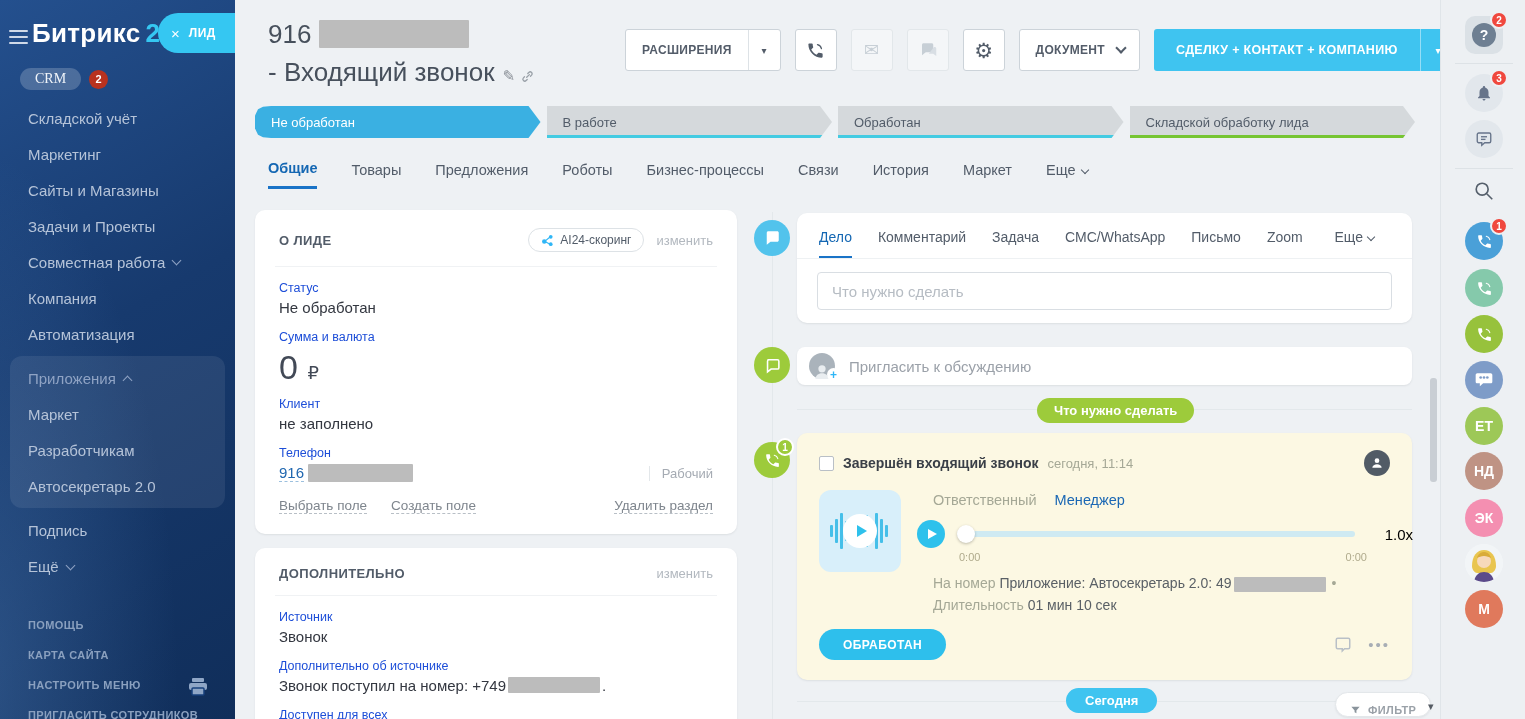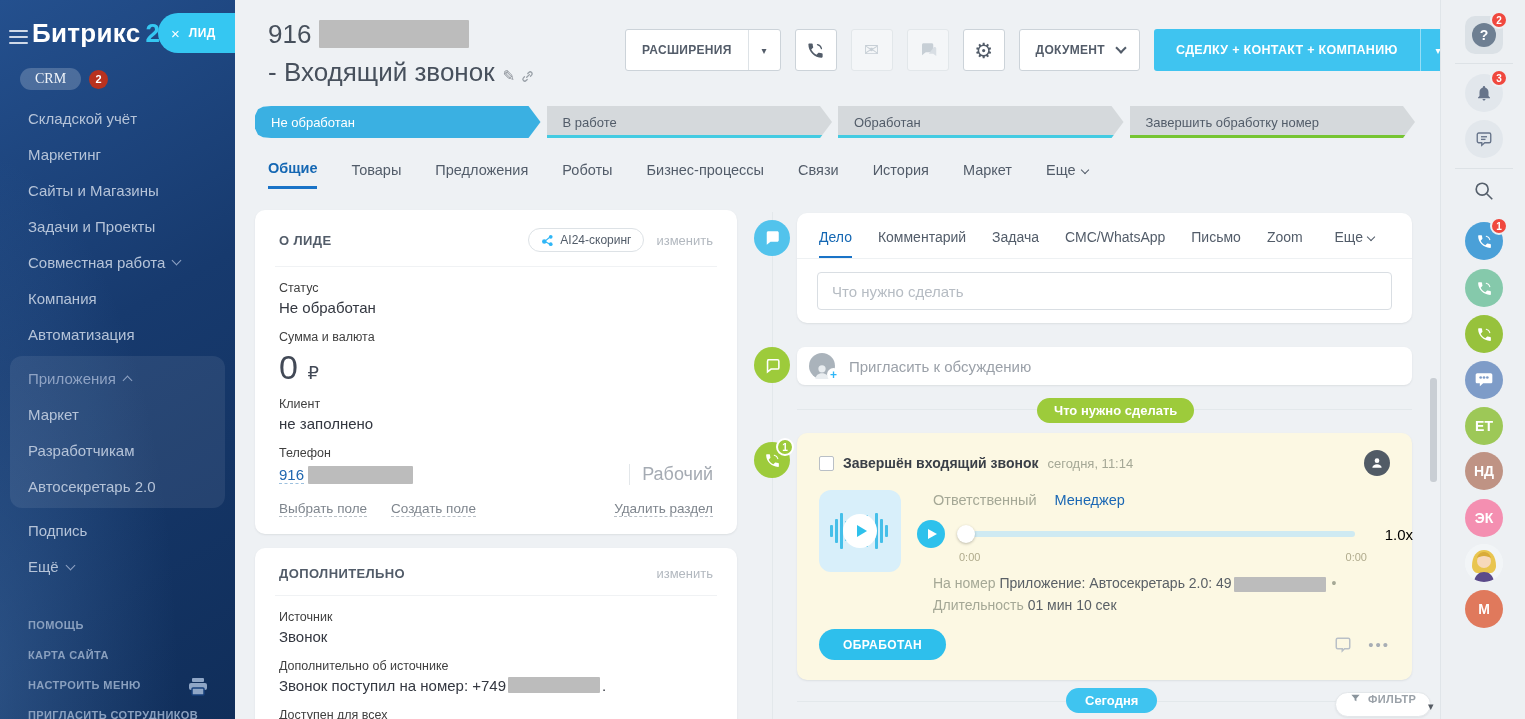--- a/index.html
+++ b/index.html
@@ -80,28 +80,28 @@
   
   .card { position:absolute; background:#fff; border-radius:10px; box-shadow:0 1px 2px rgba(60,70,80,.10); }
   .card-lead { left:255px; top:210px; width:482px; height:324px; padding:18px 24px; }
   .card-add  { left:255px; top:548px; width:482px; height:215px; padding:18px 24px; }
   .card-hd { display:flex; align-items:center; }
   .card-hd .ttl { font-size:13px; font-weight:bold; color:#525c69; letter-spacing:.4px; flex:1; }
   .ai-pill { display:flex; align-items:center; gap:6px; border:1px solid #dde2e6; border-radius:14px;
     padding:4px 12px; font-size:12px; color:#525c69; cursor:pointer; margin-right:12px; }
   .edit-link { font-size:13px; color:#b2b8bf; cursor:pointer; }
   .card-div { height:1px; background:#f0f2f4; margin:14px -4px 14px -4px; }
-  .f-label { font-size:12.5px; color:#404040; margin-bottom:4px; }
+  .f-label { font-size:12.5px; color:#1d4ed8; margin-bottom:4px; }
   .f-value { font-size:15px; color:#333740; margin-bottom:14px; }
   .amount { font-size:34px; font-weight:300; color:#424956; margin-bottom:10px; }
   .amount .cur { font-size:18px; font-weight:400; }
   .phone-row { display:flex; align-items:center; margin-bottom:16px; }
   .phone-link { font-size:15px; color:#2067b0; border-bottom:1px dashed #9cc0de; cursor:pointer; }
   .r-phone { width:105px; height:18px; margin-left:4px; }
-  .phone-type { margin-left:auto; padding-left:12px; border-left:1px solid #e3e7ea; font-size:18px; color:#a5abb3; }
+  .phone-type { margin-left:auto; padding-left:12px; border-left:1px solid #e3e7ea; font-size:13px; color:#a5abb3; }
   .links-row { display:flex; margin-top:4px; font-size:13.5px; color:#7e858d;text-align:center; }
   .dashed { border-bottom:1px dashed #b8bfc6; cursor:pointer; }
   .links-row .gap { margin-right:24px; }
   .links-row .right { margin-left:auto; }
 
   
   .tl-line { position:absolute; left:772px; top:212px; width:1px; height:507px; background:#e3e8eb; }
   .tl-icon { position:absolute; width:36px; height:36px; border-radius:50%; display:flex; align-items:center;
     justify-content:center; cursor:pointer; }
   .tl-blue { left:754px; top:220px; background:#52c3ec; }
@@ -169,21 +169,21 @@
     letter-spacing:.4px; border-radius:16px; height:31px; padding:0 20px; display:flex; align-items:center;
     margin-left:12px; cursor:pointer; }
   .cc-mini { margin-left:auto; display:flex; align-items:center; gap:16px; color:#a8aeb5; }
   .dots { font-size:15px; letter-spacing:2px; cursor:pointer; }
 
   
   .today-line { position:absolute; left:797px; top:701px; width:615px; height:1px; background:#e3e8eb; }
   .today-pill { position:absolute; left:1066px; top:688px; background:#3fc4f0; color:#fff; font-size:13px;
     font-weight:bold; padding:5px 19px; border-radius:15px; cursor:pointer; }
   .filter-pill { position:absolute; left:1335px; top:692px; background:#fff; border:1px solid #e3e7ea;
-    border-radius:13px; height:25px; display:flex; align-items:flex-start; gap:7px; padding:0 14px;
+    border-radius:13px; height:25px; display:flex; align-items:flex-end; gap:7px; padding:0 14px;
     font-size:11px; font-weight:bold; color:#9aa1a8; letter-spacing:.4px; cursor:pointer;
     box-shadow:0 1px 2px rgba(60,70,80,.08); }
   .scroll-caret { position:absolute; left:1428px; top:700px; font-size:11px; color:#555b63; cursor:pointer; }
   .scroll-thumb { position:absolute; left:1430px; top:378px; width:7px; height:104px; background:#c9ced4; border-radius:3px; }
 
   
   .rail { position:absolute; left:1440px; top:0; width:85px; height:719px; background:#edf0f3; border-left:1px solid #e0e5e9; }
   .rail-item { position:absolute; left:24px; width:38px; height:38px; border-radius:50%; display:flex;
     align-items:center; justify-content:center; cursor:pointer; }
   .rail-div { position:absolute; left:14px; width:58px; height:1px; background:#dde2e6; }
@@ -334,21 +334,21 @@
       </div>
     <div class="stage">
         <span>В работе</span>
         <span class="accent cyan"></span>
       </div>
     <div class="stage">
         <span>Обработан</span>
         <span class="accent cyan"></span>
       </div>
     <div class="stage">
-        <span>Завершить обработку номер</span>
+        <span>Складской обработку лида</span>
         <span class="accent green"></span>
       </div>
   </div>
 
   <div class="main-tabs">
     <div class="mtab active"><span>Общие</span></div>
     <div class="mtab"><span>Товары</span></div>
     <div class="mtab"><span>Предложения</span></div>
     <div class="mtab"><span>Роботы</span></div>
     <div class="mtab"><span>Бизнес-процессы</span></div>

